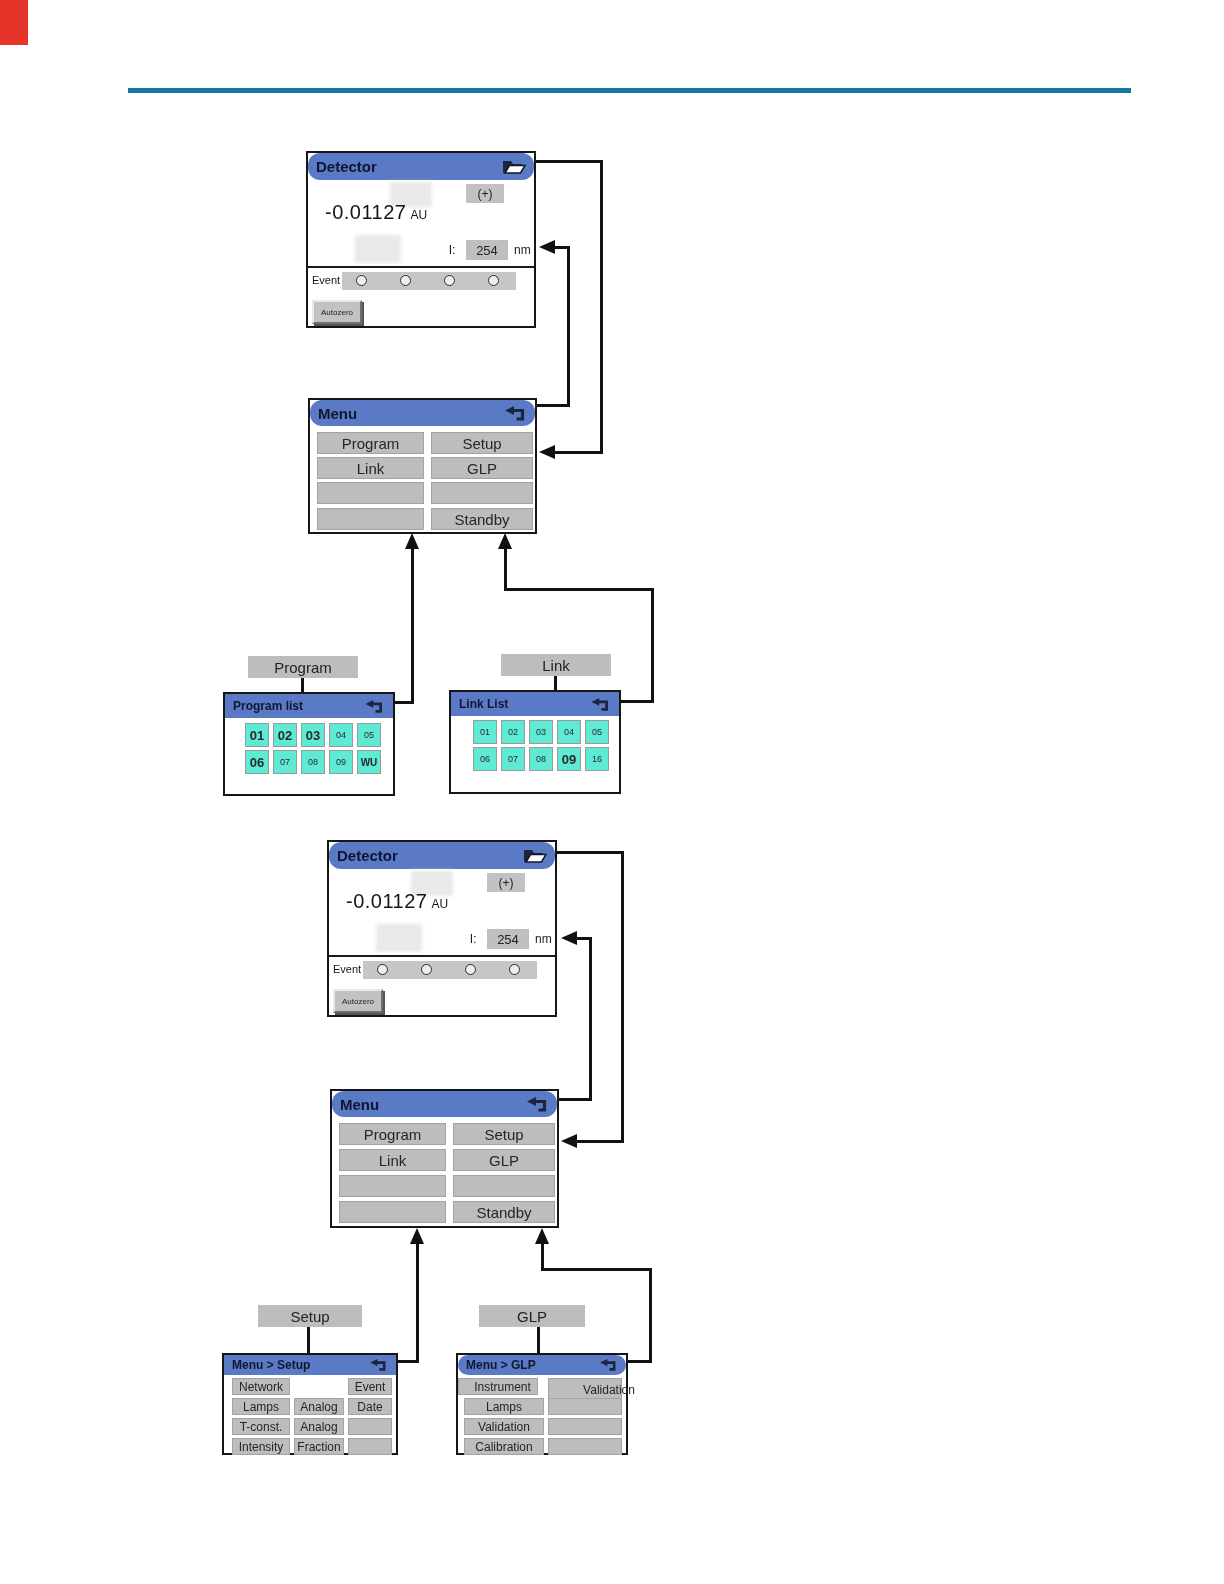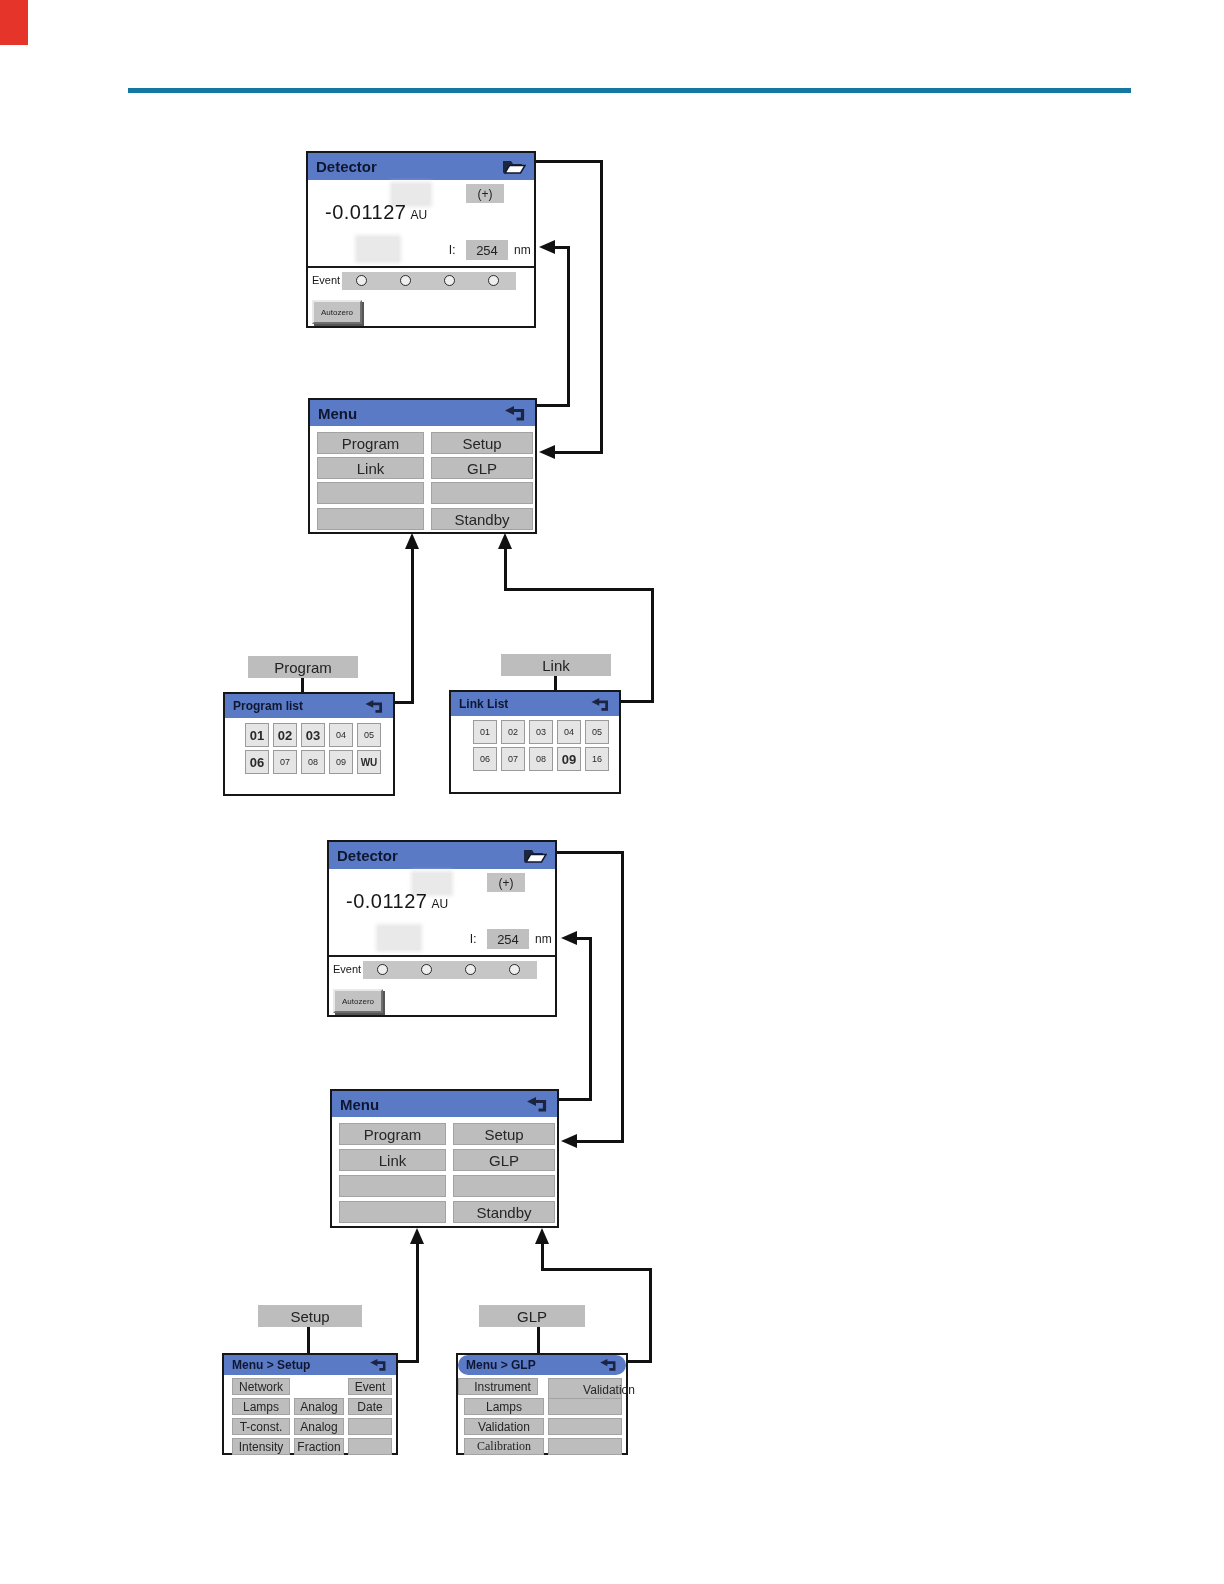--- a/index.html
+++ b/index.html
@@ -4,26 +4,26 @@
 <style>
   html,body{margin:0;padding:0;background:#fff;}
   #page{position:relative;width:1224px;height:1584px;background:#fff;overflow:hidden;
         font-family:"Liberation Sans",sans-serif;color:#1c1c1c;}
   .abs{position:absolute;}
   
   .panel{position:absolute;background:#fff;border:2px solid #161616;box-sizing:border-box;}
   .titlebar{position:absolute;left:0;top:0;right:0;background:#5b7ac6;color:#0f1730;
             display:flex;align-items:center;justify-content:space-between;
             padding:0 8px;box-sizing:border-box;font-weight:bold;}
-  .t15{font-size:15px;} .t12{font-size:12px;font-weight:bold;}
+  .t15{font-size:15px;border-radius:12px;} .t12{font-size:12px;font-weight:bold;}
   
   .gbtn{position:absolute;background:#bdbdbd;border:1px solid #a3a3a3;box-sizing:border-box;
         display:flex;align-items:center;justify-content:center;color:#262626;font-size:15px;}
   .gbtn.small{font-size:12px;}
-  .nbtn{position:absolute;width:24px;height:24px;background:#e5e5e5;border:1px solid #9a9a9a;
+  .nbtn{position:absolute;width:24px;height:24px;background:#5eead4;border:1px solid #9a9a9a;
         box-sizing:border-box;display:flex;align-items:center;justify-content:center;color:#2a2a2a;}
   .nb-big{font-size:13px;font-weight:bold;} .nb-sm{font-size:9px;} .nb-md{font-size:10px;font-weight:bold;}
   
   .faded{position:absolute;background:#e9e9e9;box-shadow:0 0 4px 2px #e9e9e9;}
   .plusbtn{position:absolute;background:#c2c2c2;display:flex;align-items:center;justify-content:center;
            font-size:12px;color:#222;}
   .valwrap{position:absolute;display:flex;align-items:baseline;gap:4px;color:#161616;}
   .val{font-size:20px;letter-spacing:0.5px;} .valunit{font-size:12px;}
   .wlbox{position:absolute;background:#bfbfbf;display:flex;align-items:center;justify-content:center;
          font-size:13px;color:#222;}
@@ -244,21 +244,21 @@
         <polygon points="0,4.5 9,0 9,9" fill="#1b2542"></polygon>
         <path d="M8,4.5 H17.5 V13 H11.5" fill="none" stroke="#1b2542" stroke-width="3.2"></path>
       </svg>
     </div>
     <div class="gbtn small" style="left:0;top:23px;width:80px;height:17px;padding-left:9px;">Instrument</div>
     <div class="gbtn small" style="left:90px;top:23px;width:74px;height:24px;padding-left:48px;">Validation</div>
     <div class="gbtn small" style="left:6px;top:43px;width:80px;height:17px;">Lamps</div>
     <div class="gbtn small" style="left:90px;top:43px;width:74px;height:17px;"></div>
     <div class="gbtn small" style="left:6px;top:63px;width:80px;height:17px;">Validation</div>
     <div class="gbtn small" style="left:90px;top:63px;width:74px;height:17px;"></div>
-    <div class="gbtn small" style="left:6px;top:83px;width:80px;height:17px;font-family:Liberation Serif, serif;">Calibration</div>
+    <div class="gbtn small" style="left:6px;top:83px;width:80px;height:17px;">Calibration</div>
     <div class="gbtn small" style="left:90px;top:83px;width:74px;height:17px;"></div>
   </div>
 
   <div class="ln" style="left:557px;top:851px;width:67px;height:3px;"></div>
   <div class="ln" style="left:621px;top:851px;width:3px;height:292px;"></div>
   <div class="ln" style="left:576px;top:1140px;width:48px;height:3px;"></div>
   <div class="ah ah-left" style="left:561px;top:1134px;"></div>
 
   <div class="ln" style="left:559px;top:1098px;width:33px;height:3px;"></div>
   <div class="ln" style="left:589px;top:937px;width:3px;height:164px;"></div>

